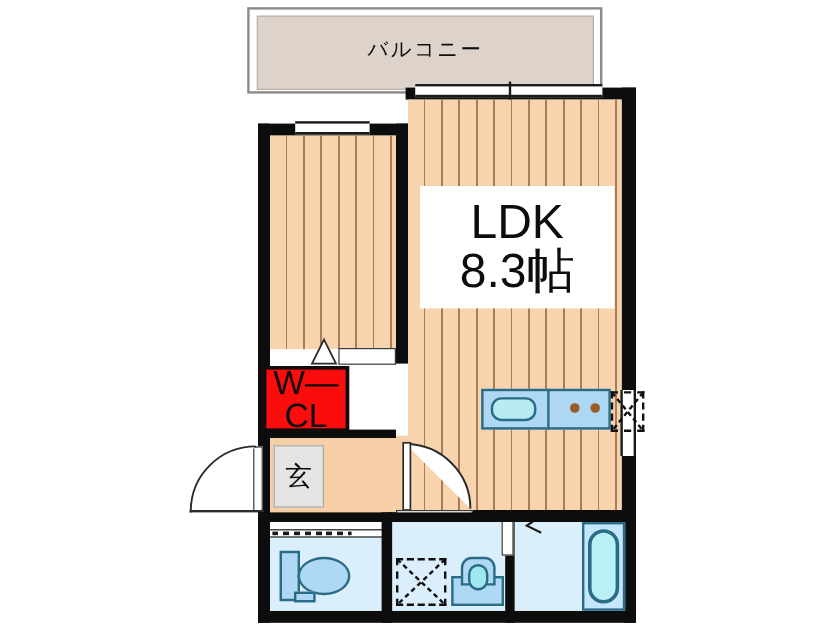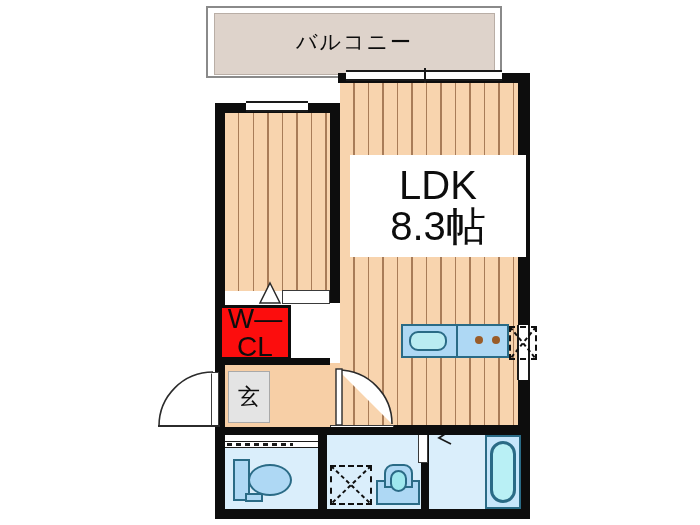--- a/index.html
+++ b/index.html
@@ -25,21 +25,21 @@
   .wall{background:#0d0d0d;}
   .redbox{background:#fc0d0d;border:3px solid #0d0d0d;}
   .whitefill{background:#ffffff;}
 
   
   .lbl{
     display:flex;align-items:center;justify-content:center;
     color:#0d0d0d;text-align:center;line-height:1.02;
     white-space:pre-line;font-weight:700;
   }
-  .lbl-balcony{font-size:21px;letter-spacing:2px;font-weight:500;background:transparent;}
+  .lbl-balcony{font-size:17px;letter-spacing:2px;font-weight:500;background:transparent;}
   .lbl-room{font-size:31px;background:#ffffff;font-weight:500;}
   .lbl-ldk{font-size:40px;background:#ffffff;font-weight:500;letter-spacing:0px;}
   .lbl-wcl{font-size:28px;color:#0d0d0d;font-weight:500;line-height:1.0;}
   .lbl-gen{font-size:22px;background:#e4e4e4;font-weight:500;}
 
   
   .fx{position:absolute;box-sizing:border-box;}
   .sink-basin{background:#b9ecf2;border:2px solid #2a6b86;border-radius:9px;}
   .counter{background:#aed8f4;border:2px solid #2a6b86;}
   .burner{background:#9a5c28;border-radius:50%;}
@@ -85,21 +85,21 @@
   <div class="abs wood-v" style="left:340px;top:83px;width:178px;height:348px;
               background-image:repeating-linear-gradient(90deg,
                 rgba(120,70,35,0.00) 0px, rgba(120,70,35,0.00) 13px,
                 rgba(120,70,35,0.62) 13px, rgba(120,70,35,0.62) 14.5px);"></div>
 
   <div class="abs slider" style="left:346px;top:70px;width:156px;height:11px;"></div>
   <div class="abs" style="left:424px;top:68px;width:2px;height:15px;background:#1a1a1a;"></div>
 
   <div class="abs win-v" style="left:517px;top:325px;width:13px;height:55px;"></div>
 
-  <div class="abs lbl lbl-ldk" style="left:350px;top:155px;width:176px;height:102px;">LDK
+  <div class="abs lbl lbl-ldk" style="left:350px;top:155px;width:162px;height:102px;">LDK
 8.3帖</div>
 
   <div class="fx counter" style="left:401px;top:324px;width:108px;height:34px;"></div>
   <div class="fx" style="left:456px;top:324px;width:2px;height:34px;background:#2a6b86;"></div>
   <div class="fx sink-basin" style="left:409px;top:331px;width:38px;height:20px;"></div>
   <div class="fx burner" style="left:475px;top:336px;width:8px;height:8px;"></div>
   <div class="fx burner" style="left:492px;top:336px;width:8px;height:8px;"></div>
 
   <div class="fx dashbox" style="left:509px;top:326px;width:28px;height:34px;"></div>
   <svg class="arc" style="left:509px;top:326px;" width="28" height="34" viewBox="0 0 28 34">

